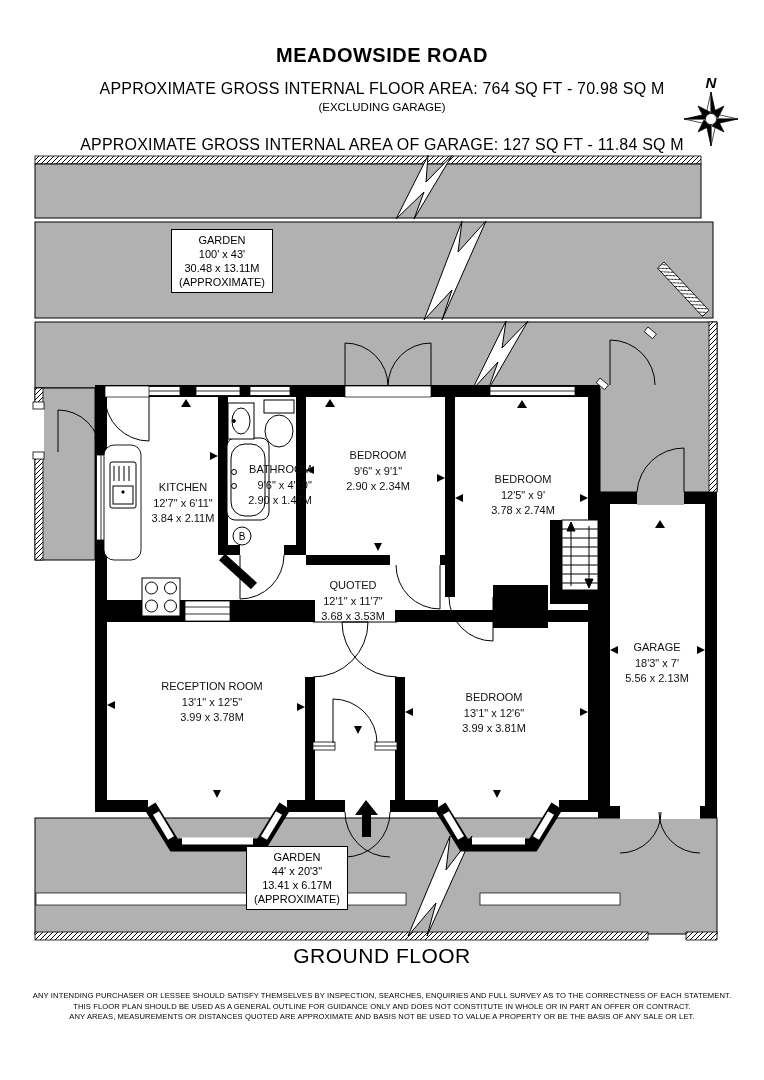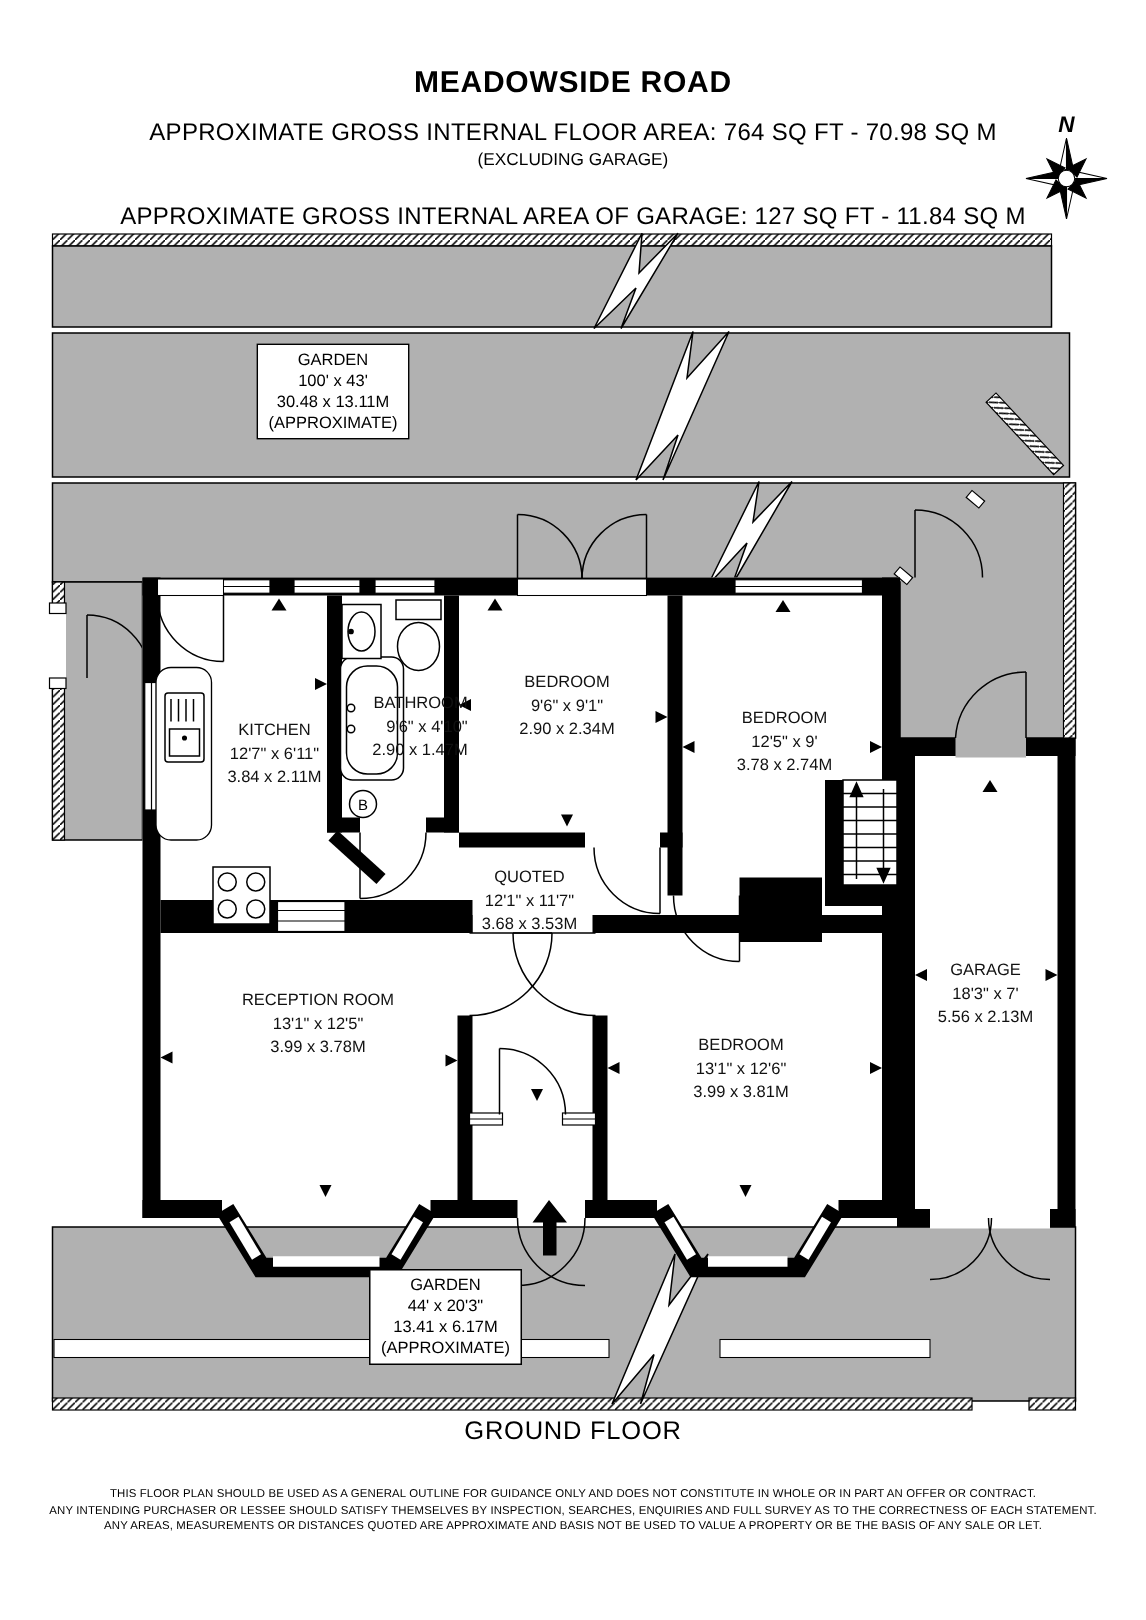--- a/index.html
+++ b/index.html
@@ -4,21 +4,21 @@
 <style>
   html,body{margin:0;padding:0;background:#fff;}
   #page{position:relative;width:764px;height:1080px;background:#fff;overflow:hidden;
         font-family:"Liberation Sans", sans-serif;color:#000;}
   .abs{position:absolute;}
   .ctr{left:0;width:764px;text-align:center;}
   .title{top:44px;font-size:20px;font-weight:bold;letter-spacing:.5px;}
   .area-line{font-size:16px;letter-spacing:.2px;}
   .area-line b{font-weight:normal;}
   .excl{top:101px;font-size:11.5px;}
-  .ground{top:944px;font-size:17px;letter-spacing:.5px;}
+  .ground{top:944px;font-size:21px;letter-spacing:.5px;}
   .purpose{top:967px;font-size:13px;letter-spacing:.3px;}
   .disc{top:991px;font-size:7.6px;line-height:10.5px;letter-spacing:.1px;}
   .room-label{position:absolute;transform:translateX(-50%);text-align:center;
               font-size:11px;line-height:15.5px;color:#111;white-space:nowrap;}
   .garden-label{position:absolute;transform:translateX(-50%);background:#fff;border:1px solid #000;
               padding:3px 7px;font-size:11px;line-height:14px;text-align:center;white-space:nowrap;}
   svg{position:absolute;left:0;top:0;}
 </style>
 </head>
 <body>
@@ -337,36 +337,36 @@
   <div class="room-label" style="left:523px;top:472px;">
     <span style="display:block">BEDROOM</span>
     <span style="display:block">12'5" x 9'</span>
     <span style="display:block">3.78 x 2.74M</span>
   </div>
   <div class="room-label" style="left:353px;top:578px;">
     <span style="display:block">QUOTED</span>
     <span style="display:block">12'1" x 11'7"</span>
     <span style="display:block">3.68 x 3.53M</span>
   </div>
-  <div class="room-label" style="left:212px;top:660px;">
+  <div class="room-label" style="left:212px;top:679px;">
     <span style="display:block">RECEPTION ROOM</span>
     <span style="display:block">13'1" x 12'5"</span>
     <span style="display:block">3.99 x 3.78M</span>
   </div>
   <div class="room-label" style="left:494px;top:690px;">
     <span style="display:block">BEDROOM</span>
     <span style="display:block">13'1" x 12'6"</span>
     <span style="display:block">3.99 x 3.81M</span>
   </div>
   <div class="room-label" style="left:657px;top:640px;">
     <span style="display:block">GARAGE</span>
     <span style="display:block">18'3" x 7'</span>
     <span style="display:block">5.56 x 2.13M</span>
   </div>
 
   <div class="abs ctr ground">GROUND FLOOR</div>
   <div class="abs ctr disc">
+    <span style="display:block">ANY INTENDING PURCHASER OR LESSEE SHOULD SATISFY THEMSELVES BY INSPECTION, SEARCHES, ENQUIRIES AND FULL SURVEY AS TO THE CORRECTNESS OF EACH STATEMENT.</span>
     <span style="display:block">THIS FLOOR PLAN SHOULD BE USED AS A GENERAL OUTLINE FOR GUIDANCE ONLY AND DOES NOT CONSTITUTE IN WHOLE OR IN PART AN OFFER OR CONTRACT.</span>
-    <span style="display:block">ANY INTENDING PURCHASER OR LESSEE SHOULD SATISFY THEMSELVES BY INSPECTION, SEARCHES, ENQUIRIES AND FULL SURVEY AS TO THE CORRECTNESS OF EACH STATEMENT.</span>
     <span style="display:block">ANY AREAS, MEASUREMENTS OR DISTANCES QUOTED ARE APPROXIMATE AND BASIS NOT BE USED TO VALUE A PROPERTY OR BE THE BASIS OF ANY SALE OR LET.</span>
   </div>
 
 </div>
 
 </body></html>

